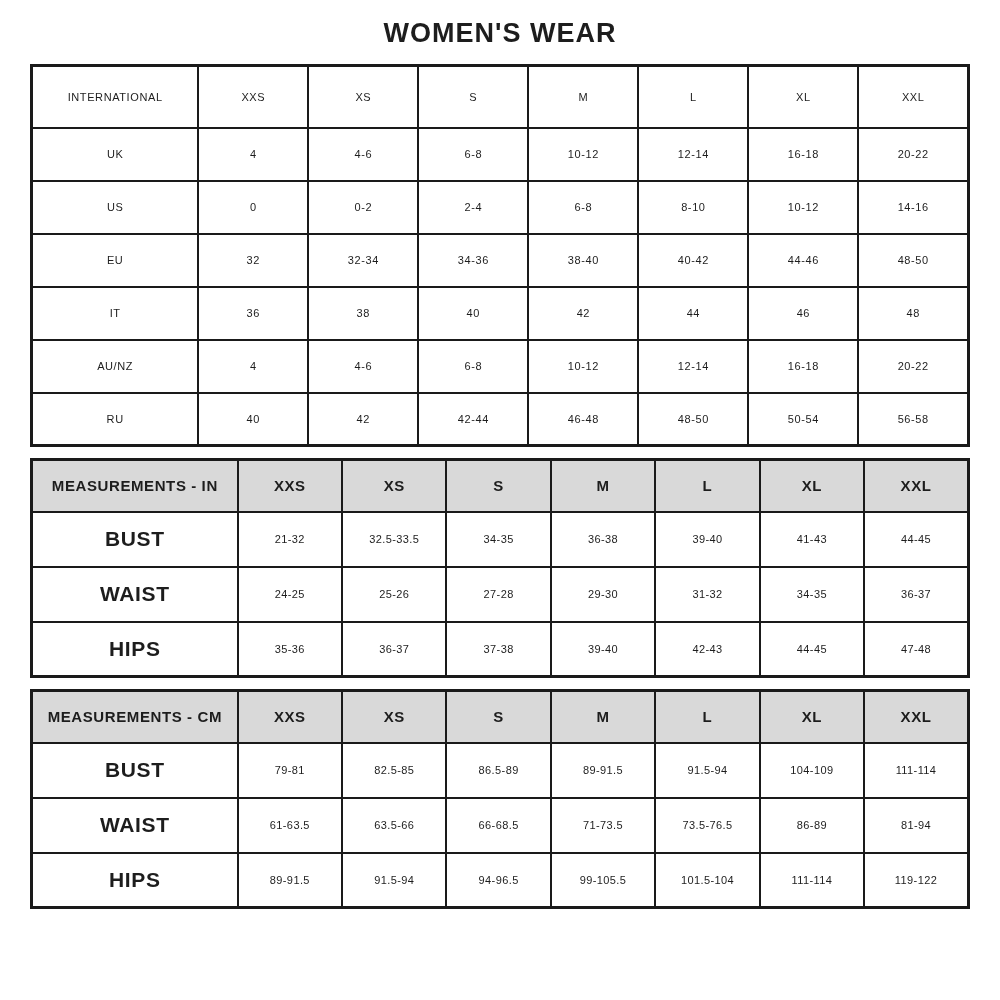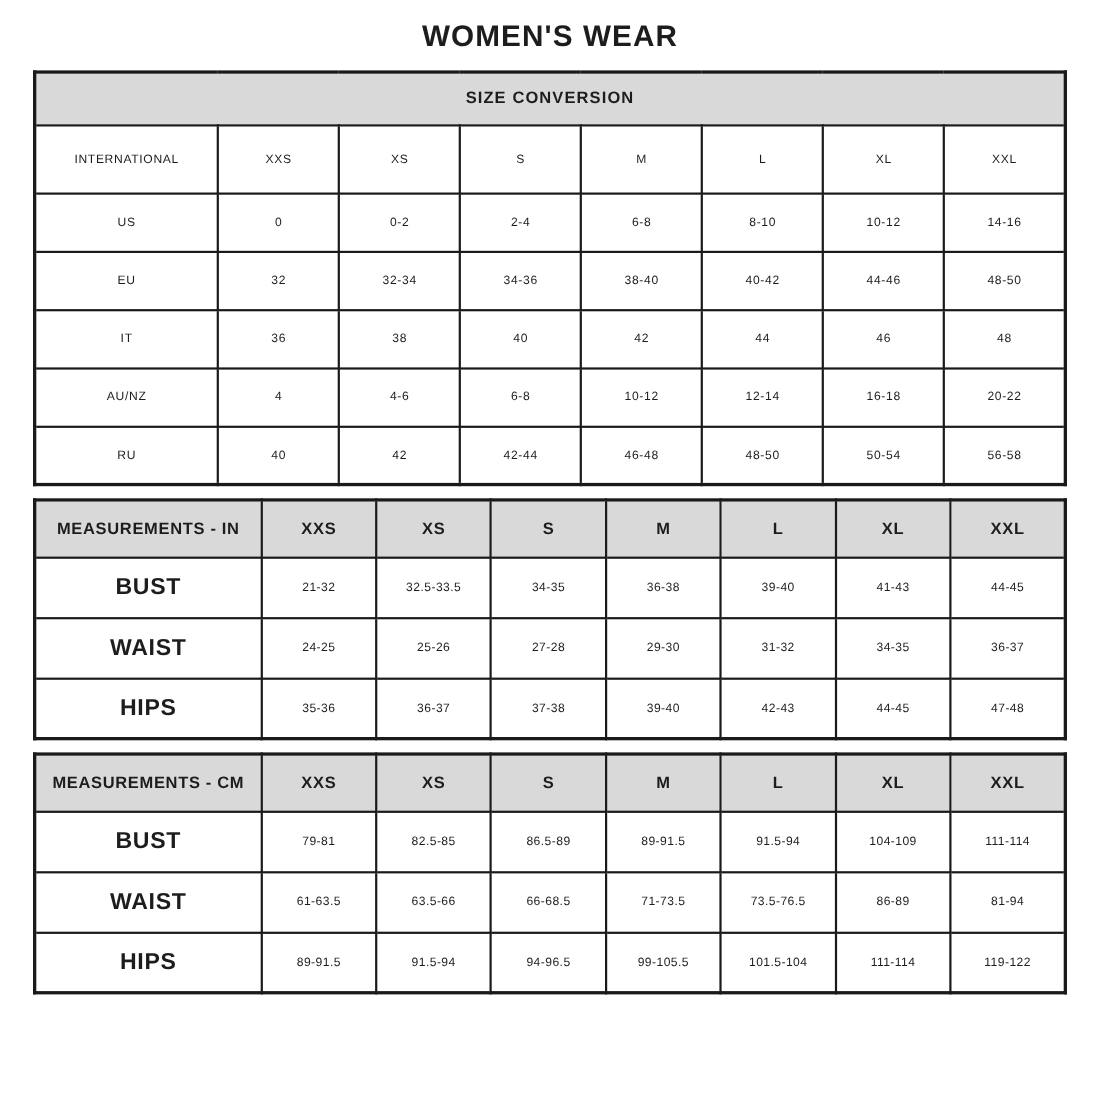--- a/index.html
+++ b/index.html
@@ -90,32 +90,39 @@
 <div class="page">
 
   <h1 class="title">WOMEN'S WEAR</h1>
 
   <table class="tbl t1">
     <colgroup>
         <col class="c-label">
         <col class="c-size" span="7">
       </colgroup>
     <tbody>
-        <tr class="row-section">
-          <td class="st" colspan="8">SIZE CONVERSION</td>
-        </tr>
         <tr class="row-conv-hdr">
           <td class="ch">INTERNATIONAL</td>
           <td class="ch">XXS</td>
           <td class="ch">XS</td>
           <td class="ch">S</td>
           <td class="ch">M</td>
           <td class="ch">L</td>
           <td class="ch">XL</td>
           <td class="ch">XXL</td>
+        </tr>
+        <tr class="row-conv">
+          <td class="cl">UK</td>
+          <td class="cv">4</td>
+          <td class="cv">4-6</td>
+          <td class="cv">6-8</td>
+          <td class="cv">10-12</td>
+          <td class="cv">12-14</td>
+          <td class="cv">16-18</td>
+          <td class="cv">20-22</td>
         </tr>
         <tr class="row-conv">
           <td class="cl">US</td>
           <td class="cv">0</td>
           <td class="cv">0-2</td>
           <td class="cv">2-4</td>
           <td class="cv">6-8</td>
           <td class="cv">8-10</td>
           <td class="cv">10-12</td>
           <td class="cv">14-16</td>

